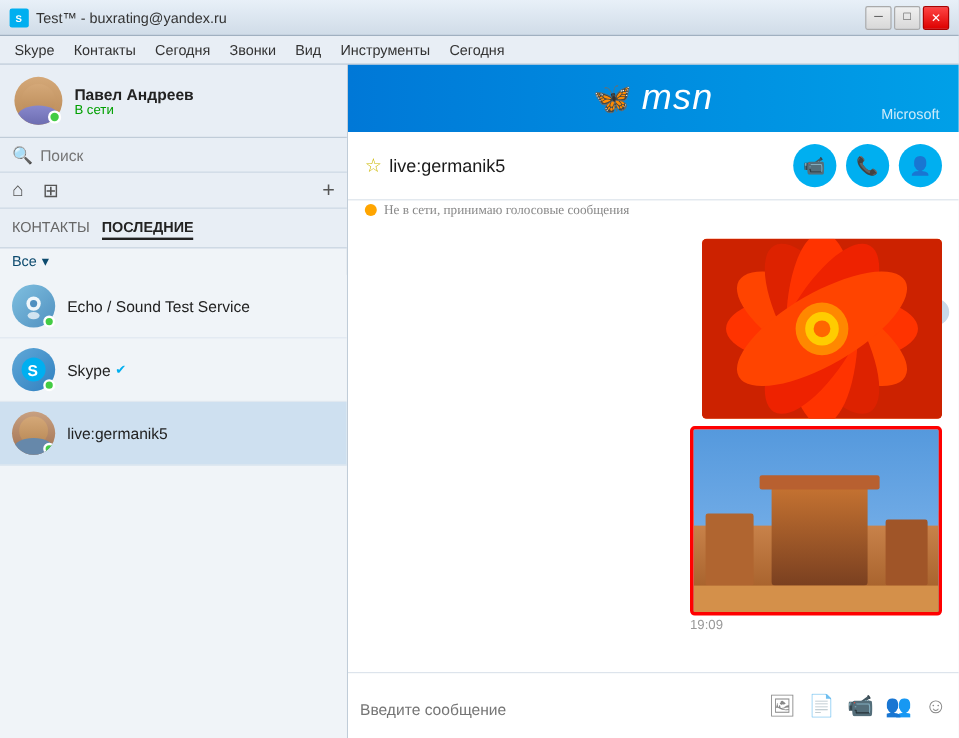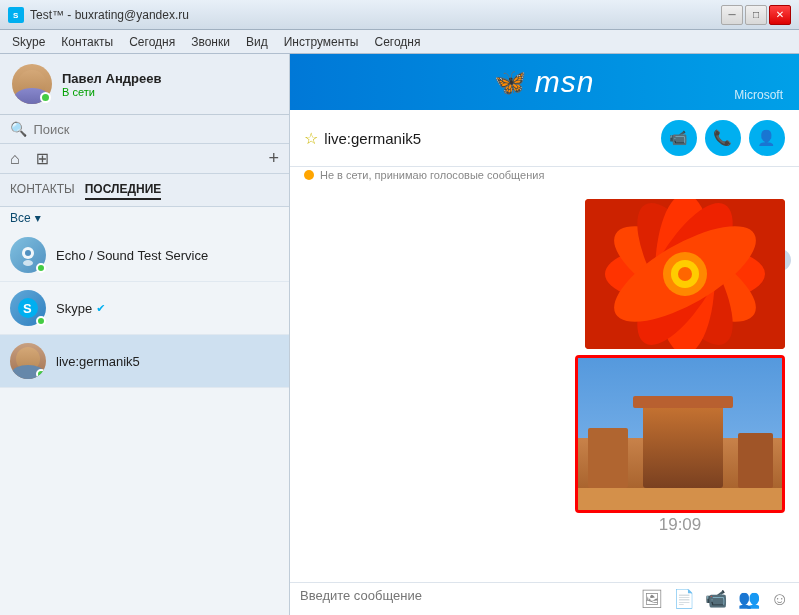--- a/index.html
+++ b/index.html
@@ -171,21 +171,21 @@
     .chat-contact-name { font-size: 15px; color: #1a1a1a; font-weight: 500; flex: 1; }
     .chat-header-actions { display: flex; gap: 8px; }
     .chat-action-btn {
       width: 36px; height: 36px; border-radius: 50%;
       background: #00aff0; color: white;
       display: flex; align-items: center; justify-content: center;
       cursor: pointer; font-size: 16px;
       border: none;
     }
     .chat-action-btn.add { background: #00aff0; }
-    .chat-status-row { padding: 2px 14px 8px; display: flex; align-items: center; gap: 6px; }
+    .chat-status-row { padding: 2px 14px 8px; display: flex; align-items: center; gap: 6px; font-family: Liberation Serif, serif; }
     .status-circle { width: 10px; height: 10px; border-radius: 50%; background: #ffa500; flex-shrink: 0; }
     .status-text { font-size: 11px; color: #888; }
 
     
     .chat-body {
       flex: 1;
       overflow-y: auto;
       padding: 10px 14px;
       background: #fff;
       position: relative;
@@ -224,23 +224,23 @@
       cursor: pointer;
     }
 
     
     .via-row { padding: 4px 14px; font-size: 11px; color: #888; }
     .via-link { color: #00aff0; text-decoration: none; }
 
     
     .message-input-area {
       border-top: 1px solid #dde4ec;
-      padding: 5px 10px;
-      display: flex;
-      align-items: flex-start;
+      padding: 16px 10px;
+      display: flex;
+      align-items: flex-end;
       gap: 8px;
       background: #fff;
     }
     .message-input {
       flex: 1;
       border: none;
       outline: none;
       font-size: 13px;
       color: #aaa;
       background: transparent;
@@ -453,21 +453,21 @@
 
               <rect x="65" y="40" width="80" height="90" fill="url(#rockGrad)" rx="3"></rect>
               <rect x="55" y="38" width="100" height="12" fill="#b86030" rx="2"></rect>
 
               <rect x="10" y="70" width="40" height="60" fill="#b06530" rx="2"></rect>
               <rect x="160" y="75" width="35" height="55" fill="#a05528" rx="2"></rect>
 
               <rect x="0" y="130" width="210" height="25" fill="#d4904a"></rect>
             </svg>
           </div>
-          <div style="text-align:center;font-size:17px;color:#999;padding:2px 0;">19:09</div>
+          <div style="text-align:left;font-size:11px;color:#999;padding:2px 0;">19:09</div>
         </div>
       </div>
     </div>
 
 
     <div class="message-input-area">
       <input class="message-input" type="text" placeholder="Введите сообщение" style="">
       <div class="input-actions">
         <span class="input-icon">🖼</span>
         <span class="input-icon">📄</span>

